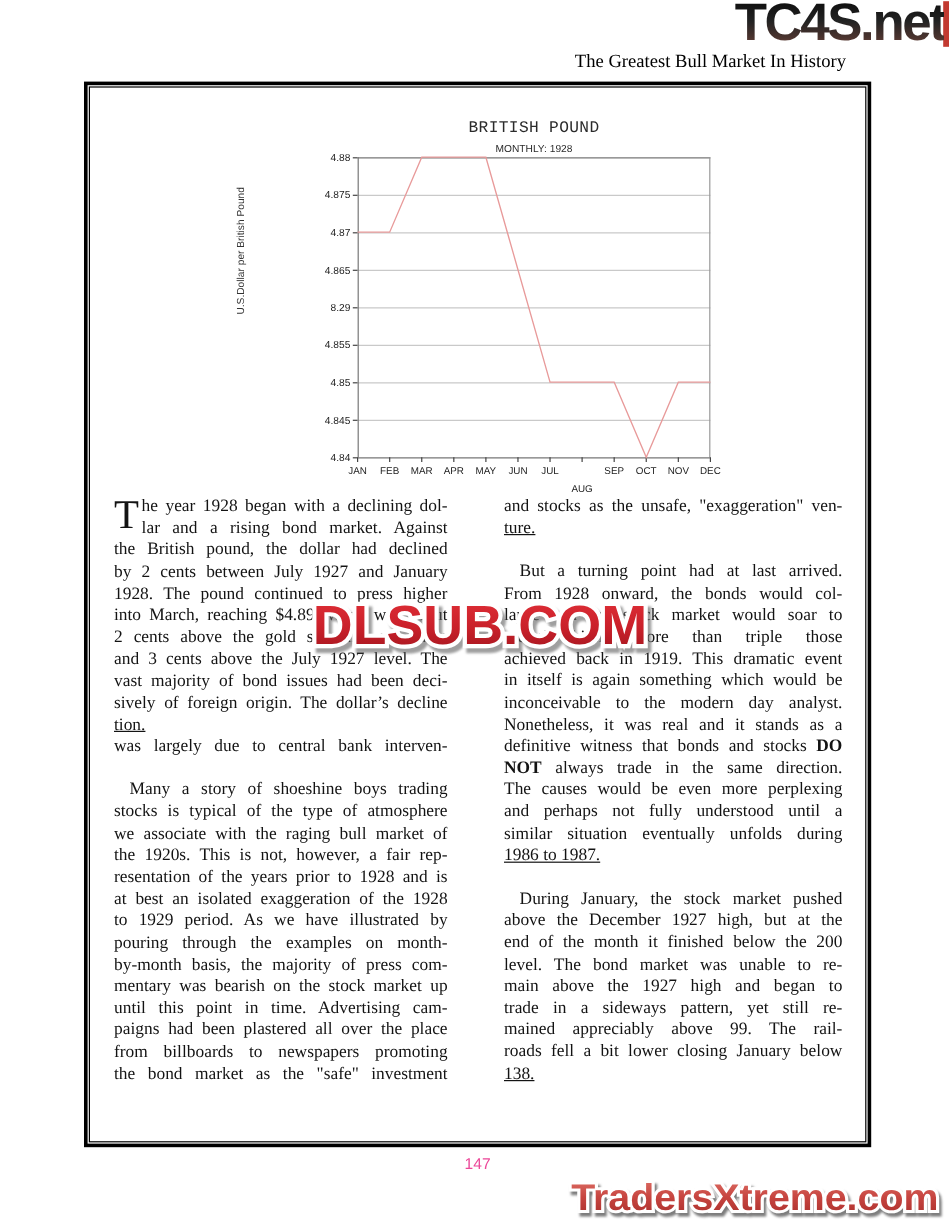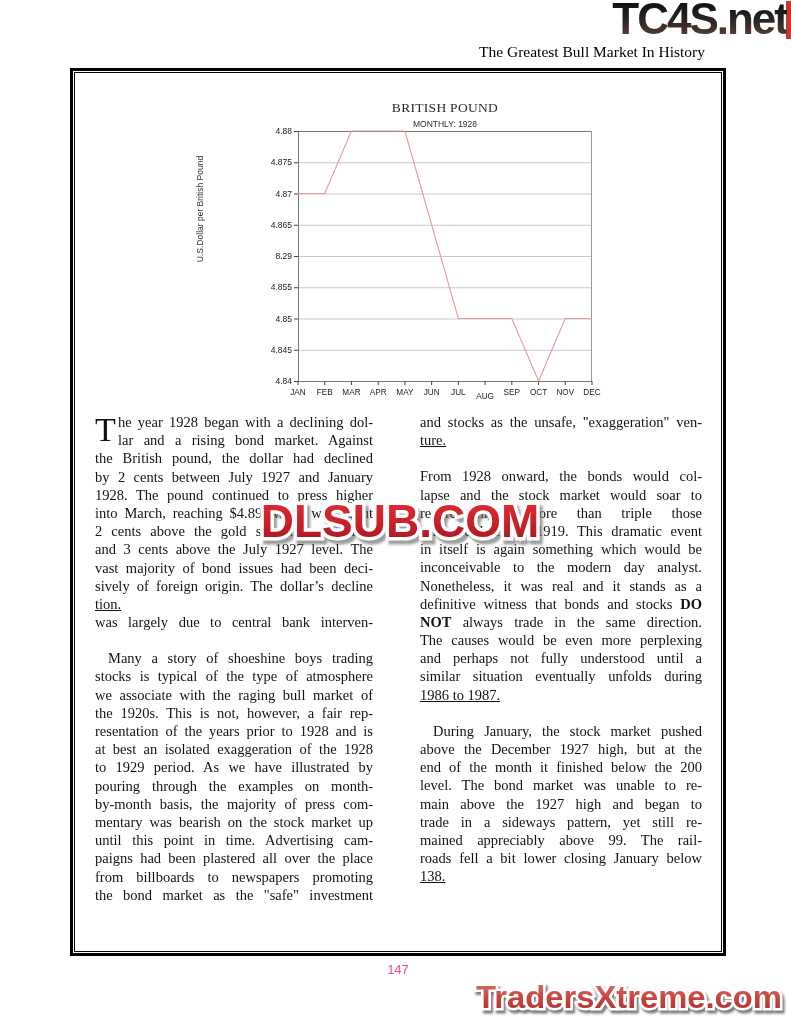--- a/index.html
+++ b/index.html
@@ -20,21 +20,21 @@
   }
   #corner-strip { position:absolute; top:1px; right:0; width:5px; height:38px; background:#c23a31; z-index:2; }
   #tagline { position:absolute; top:43px; right:86px; font-size:15.5px; color:#000; }
 
   
   #page-frame { position:absolute; left:70px; top:68px; width:650px; height:882px; border:3px solid #000; background:#fff; }
   #page-frame-inner { position:absolute; left:1px; top:1px; right:1px; bottom:1px; border:1px solid #000; }
 
   
   #chart-title { position:absolute; left:298px; top:100px; width:294px; text-align:center;
-    font-family:Liberation Serif, serif; font-size:13.5px; letter-spacing:0.3px; color:#2b2b2b; }
+    font-family:Liberation Mono, monospace; font-size:13.5px; letter-spacing:0.3px; color:#2b2b2b; }
   #chart-subtitle { position:absolute; left:298px; top:119px; width:294px; text-align:center;
     font-family:"Liberation Sans", sans-serif; font-size:8.5px; color:#2b2b2b; }
   #chart-ylabel { position:absolute; left:135px; top:204px; width:130px; text-align:center;
     transform:rotate(-90deg); font-family:"Liberation Sans", sans-serif; font-size:8.5px; color:#333; }
   .ytick-label { position:absolute; width:46px; text-align:right;
     font-family:"Liberation Sans", sans-serif; font-size:8.5px; color:#222; }
   .xtick-label { position:absolute; width:32px; text-align:center;
     font-family:"Liberation Sans", sans-serif; font-size:8.2px; color:#222; }
 
   
@@ -112,21 +112,21 @@
       <div class="ytick-label" style="left: 246px; top: 313.5px;">4.85</div>
       <div class="ytick-label" style="left: 246px; top: 344.75px;">4.845</div>
       <div class="ytick-label" style="left: 246px; top: 376px;">4.84</div>
       <div class="xtick-label" style="left: 282px; top: 388px;">JAN</div>
       <div class="xtick-label" style="left: 308.727px; top: 388px;">FEB</div>
       <div class="xtick-label" style="left: 335.455px; top: 388px;">MAR</div>
       <div class="xtick-label" style="left: 362.182px; top: 388px;">APR</div>
       <div class="xtick-label" style="left: 388.909px; top: 388px;">MAY</div>
       <div class="xtick-label" style="left: 415.636px; top: 388px;">JUN</div>
       <div class="xtick-label" style="left: 442.364px; top: 388px;">JUL</div>
-      <div class="xtick-label" style="left: 469.091px; top: 392px;">AUG</div>
+      <div class="xtick-label" style="left: 469.091px; top: 403px;">AUG</div>
       <div class="xtick-label" style="left: 495.818px; top: 388px;">SEP</div>
       <div class="xtick-label" style="left: 522.545px; top: 388px;">OCT</div>
       <div class="xtick-label" style="left: 549.273px; top: 388px;">NOV</div>
       <div class="xtick-label" style="left: 576px; top: 388px;">DEC</div>
     </div>
 </div>
 
 <div id="col-left" class="col" style="left:95px;top:413px;width:278px">
     <div class="para">
       <span class="dropcap">T</span>
@@ -159,20 +159,21 @@
       <div class="pline">from billboards to newspapers promoting</div>
       <div class="pline">the bond market as the "safe" investment</div>
     </div>
   </div>
 <div id="col-right" class="col" style="left:420px;top:413px;width:282px">
     <div class="para">
       <div class="pline">and stocks as the unsafe, "exaggeration" ven-</div>
       <div class="pline last">ture.</div>
     </div>
     <div class="para gap">
+      <div class="pline findent">But a turning point had at last arrived.</div>
       <div class="pline">From 1928 onward, the bonds would col-</div>
       <div class="pline">lapse and the stock market would soar to</div>
       <div class="pline">record highs more than triple those</div>
       <div class="pline">achieved back in 1919.  This dramatic event</div>
       <div class="pline">in itself is again something which would be</div>
       <div class="pline">inconceivable to the modern day analyst.</div>
       <div class="pline">Nonetheless, it was real and it stands as a</div>
       <div class="pline">definitive witness that bonds and stocks <b>DO</b></div>
       <div class="pline"><b>NOT</b> always trade in the same direction.</div>
       <div class="pline">The causes would be even more perplexing</div>

